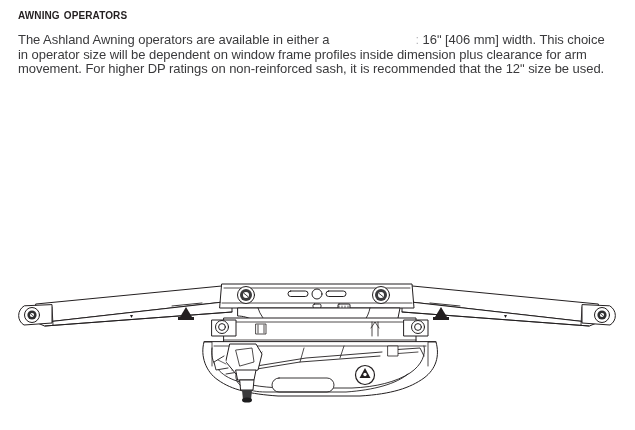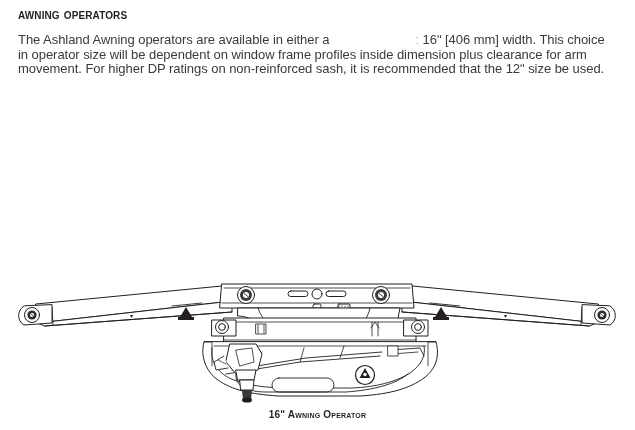--- a/index.html
+++ b/index.html
@@ -226,17 +226,14 @@
 
       <g>
         <circle cx="365" cy="105" r="9.5" fill="#ffffff" stroke-width="1.2"></circle>
         <path d="M 365,98 l 5.5,10 l -11,0 z" fill="#231f20" stroke="none"></path>
         <circle cx="365" cy="104.5" r="1.7" fill="#ffffff" stroke="none"></circle>
       </g>
 
     </g>
   </svg>
 
-  <div class="caption">
-    <span class="cap-inner">16ʺ Awning Operator</span>
-  </div>
 
 </div>
 
 </body></html>

